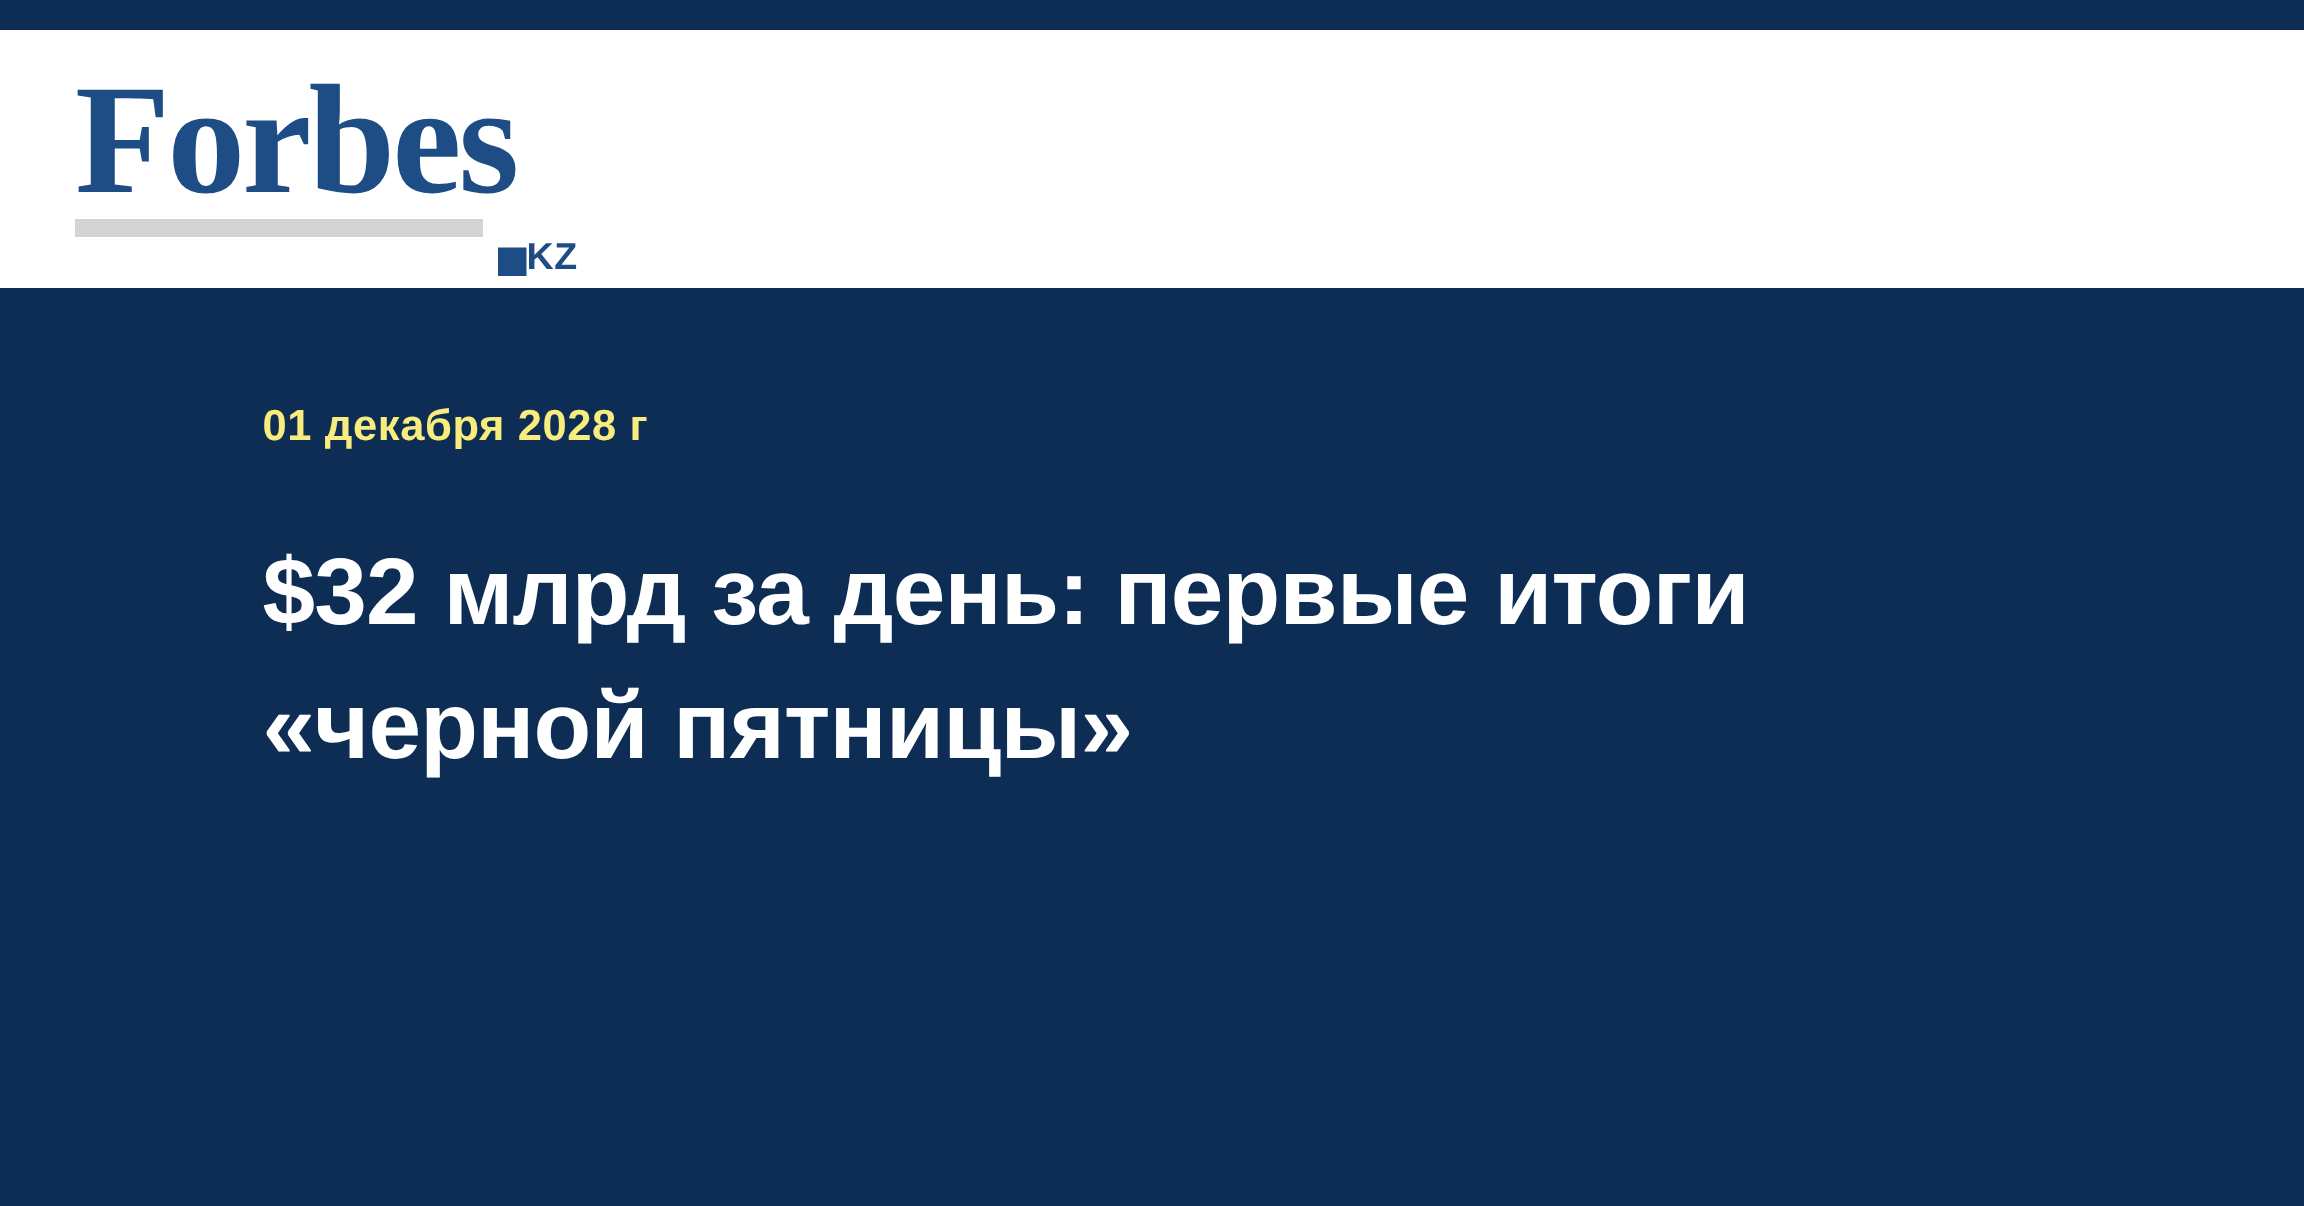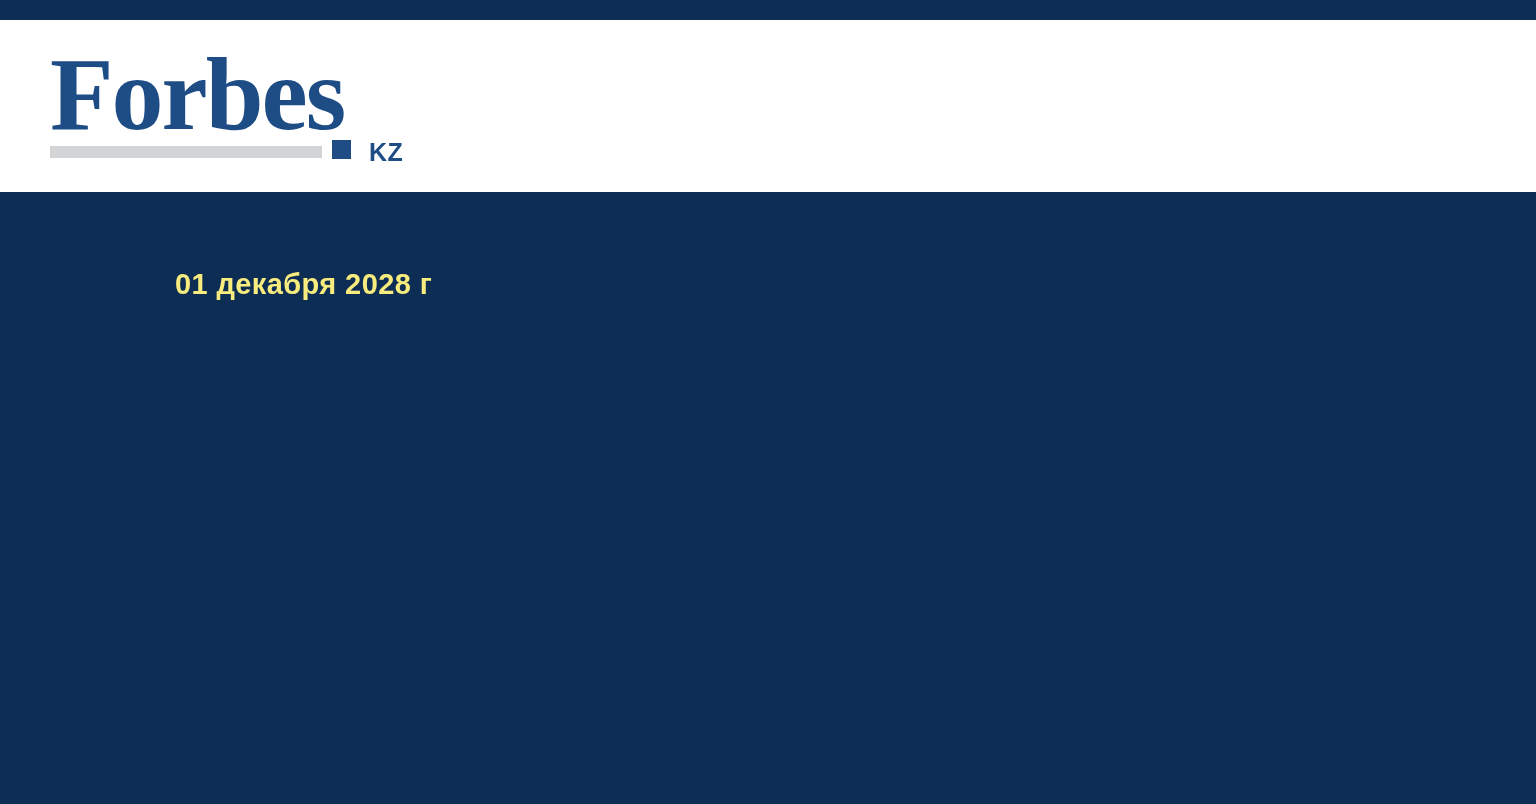--- a/index.html
+++ b/index.html
@@ -60,24 +60,24 @@
     left: 0;
     top: 104px;
     width: 272px;
     height: 12px;
     background: #d2d4d6;
   }
 
   .logo-suffix {
     position: absolute;
     left: 282px;
-    top: 98px;
+    top: 117px;
     display: flex;
-    align-items: flex-start;
-    gap: 18px;
+    align-items: flex-end;
+    gap: 0;
   }
 
   .logo-square {
     width: 19px;
     height: 19px;
     background: #1e4d86;
     display: block;
   }
 
   .logo-kz {
@@ -143,16 +143,17 @@
       <span class="logo-suffix">
         <span class="logo-square"></span>
         <span class="logo-kz">kz</span>
       </span>
     </a>
   </header>
 
   <section class="hero">
     <div class="hero-inner">
       <p class="article-date">01 декабря 2028 г</p>
+      <h1 class="article-title">$32 млрд за день: первые итоги «черной пятницы»</h1>
     </div>
   </section>
 
 </div>
 
 </body></html>

